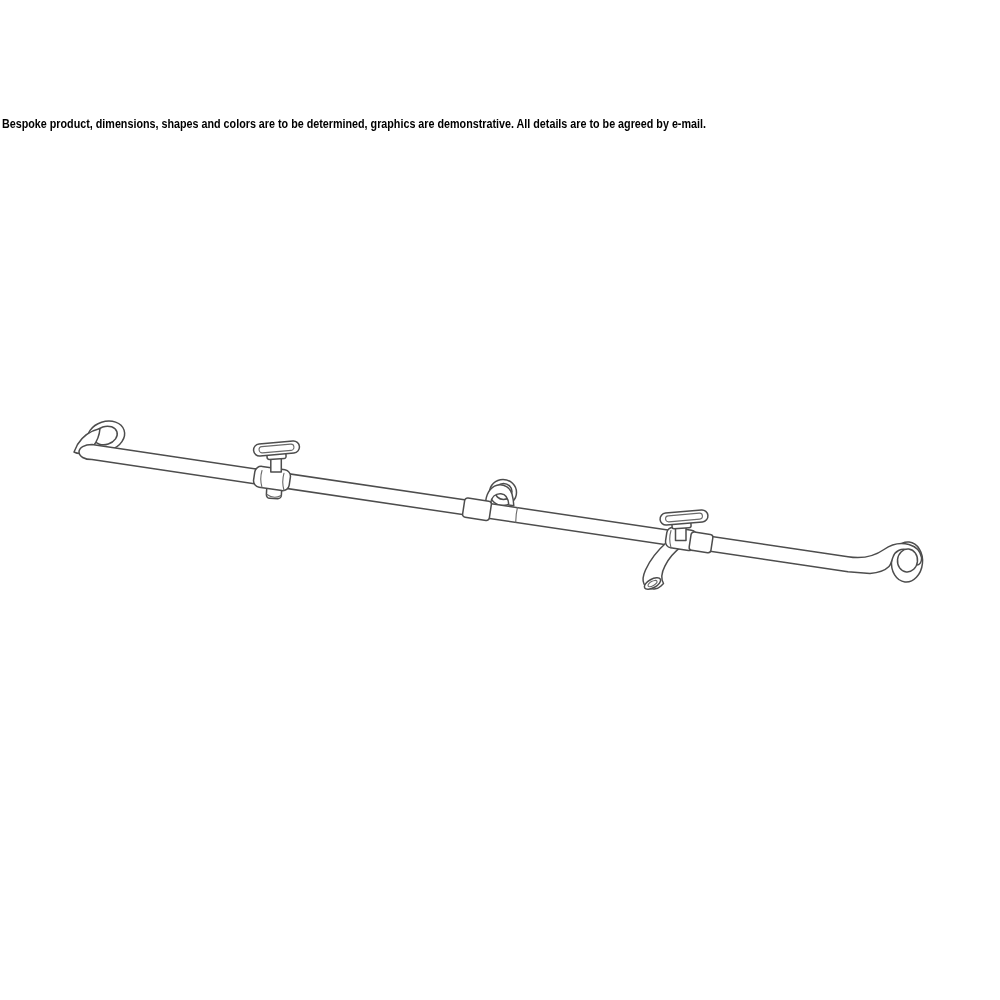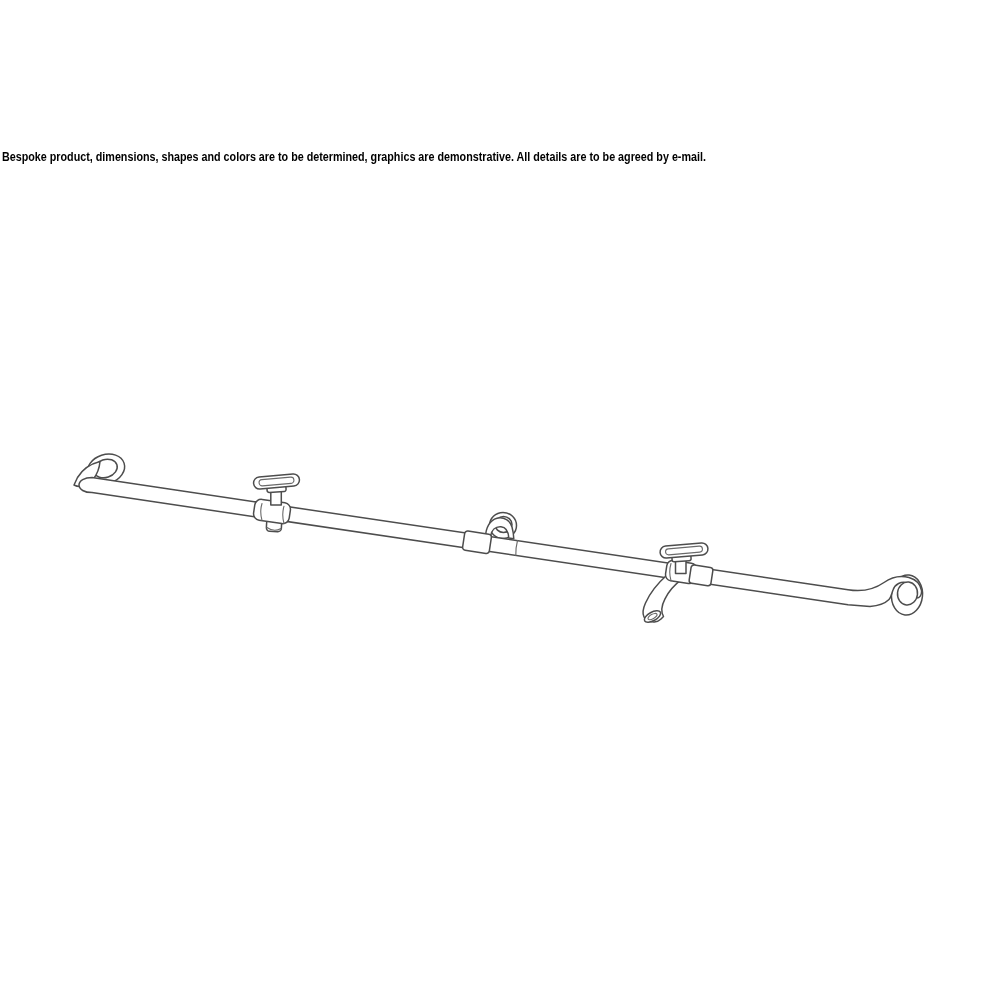--- a/index.html
+++ b/index.html
@@ -7,21 +7,20 @@
     padding: 0;
     background: #ffffff;
   }
   .page {
     position: relative;
     width: 1000px;
     height: 796px;
     background: #ffffff;
     overflow: hidden;
     font-family: "Liberation Sans", sans-serif;
-    margin-top: 33px;
   }
   .disclaimer {
     position: absolute;
     left: 2px;
     top: 117px;
     font-size: 12.5px;
     font-weight: bold;
     color: #000000;
     white-space: nowrap;
     letter-spacing: 0px;

